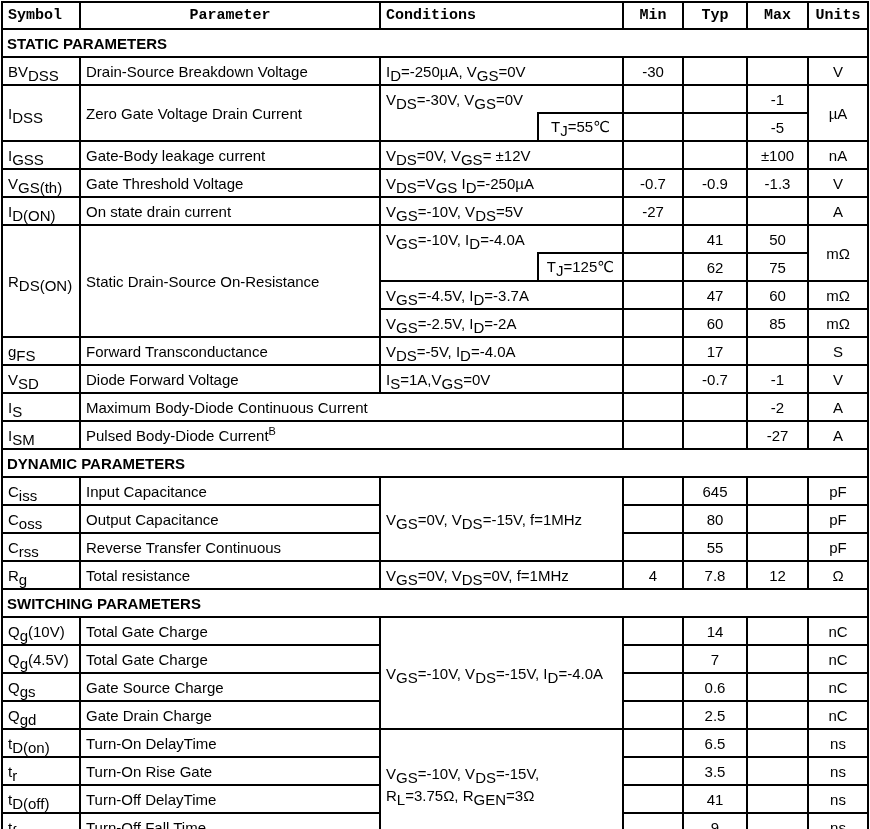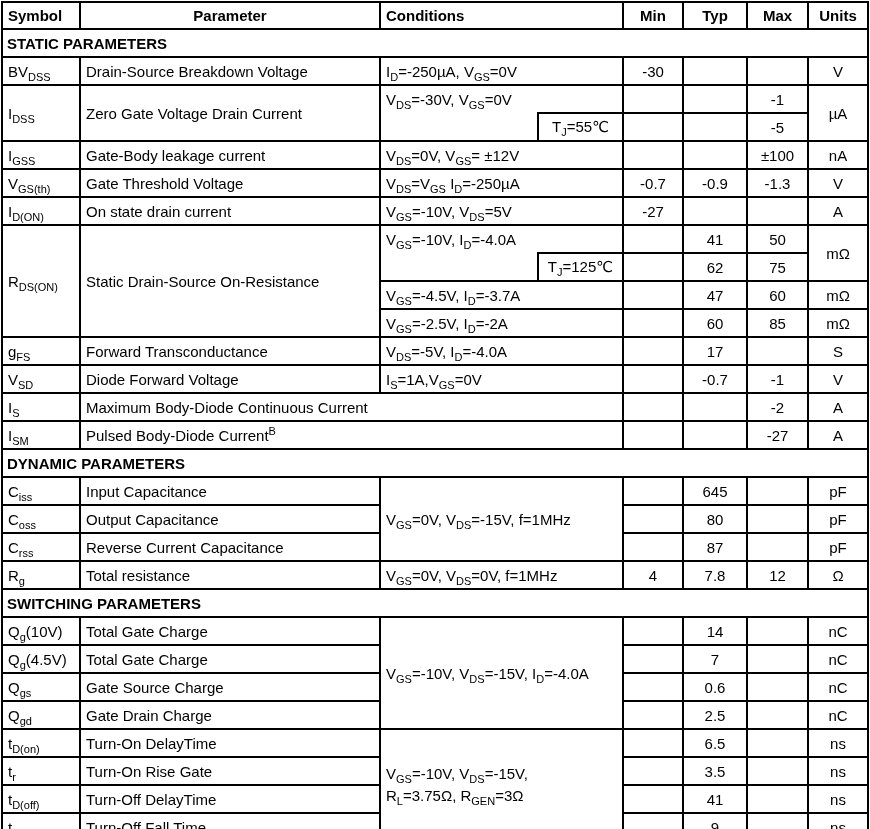--- a/index.html
+++ b/index.html
@@ -15,26 +15,26 @@
   td{
     border:2px solid #000;
     height:26px;
     padding:0 5px;
     white-space:nowrap;
     overflow:hidden;
     vertical-align:middle;
     background:#fff;
   }
   td.c{text-align:center;padding:0 2px;}
-  tr.head td{font-weight:bold;height:25px;}
+  tr.head td{font-weight:bold;height:25px;font-family:Liberation Mono, monospace;}
   td.section{font-weight:bold;padding-left:4px;}
   td.nb{border-bottom:none;}
   td.nt{border-top:none;}
   td.wrap{white-space:normal;line-height:1.45;}
-  sub{font-size:11px;line-height:0;}
+  sub{font-size:15px;line-height:0;}
   sup{font-size:11px;line-height:0;}
 </style>
 </head>
 <body>
 
 <table>
   <colgroup>
     <col style="width:78px">
       <col style="width:300px">
       <col style="width:158px">
@@ -202,23 +202,23 @@
   <tr>
     <td>C<sub>oss</sub></td>
     <td>Output Capacitance</td>
     <td class="c"></td>
     <td class="c">80</td>
     <td class="c"></td>
     <td class="c">pF</td>
   </tr>
   <tr>
     <td>C<sub>rss</sub></td>
-    <td>Reverse Current Capacitance</td>
-    <td class="c"></td>
-    <td class="c">87</td>
+    <td>Reverse Transfer Continuous</td>
+    <td class="c"></td>
+    <td class="c">55</td>
     <td class="c"></td>
     <td class="c">pF</td>
   </tr>
 
   <tr>
     <td>R<sub>g</sub></td>
     <td>Total resistance</td>
     <td colspan="2">V<sub>GS</sub>=0V, V<sub>DS</sub>=0V, f=1MHz</td>
     <td class="c">4</td>
     <td class="c">7.8</td>

